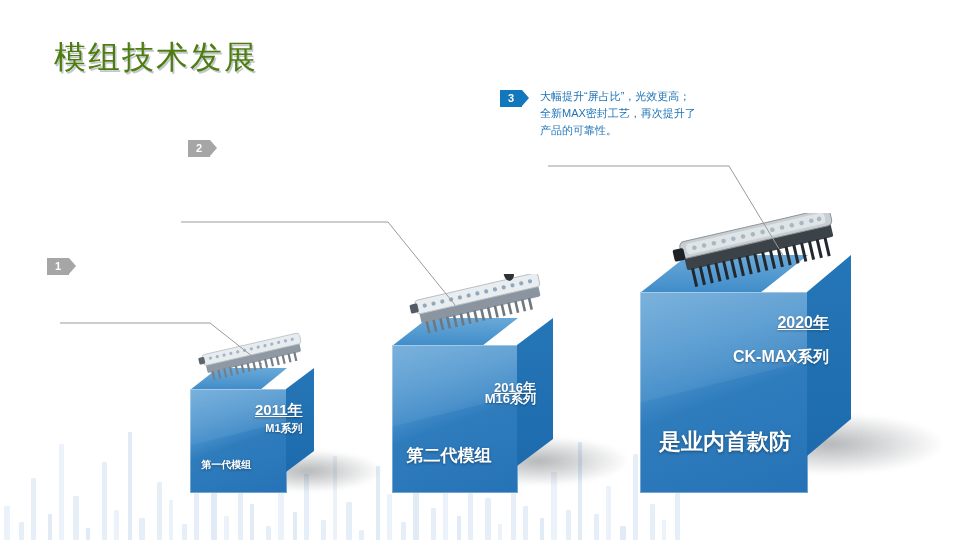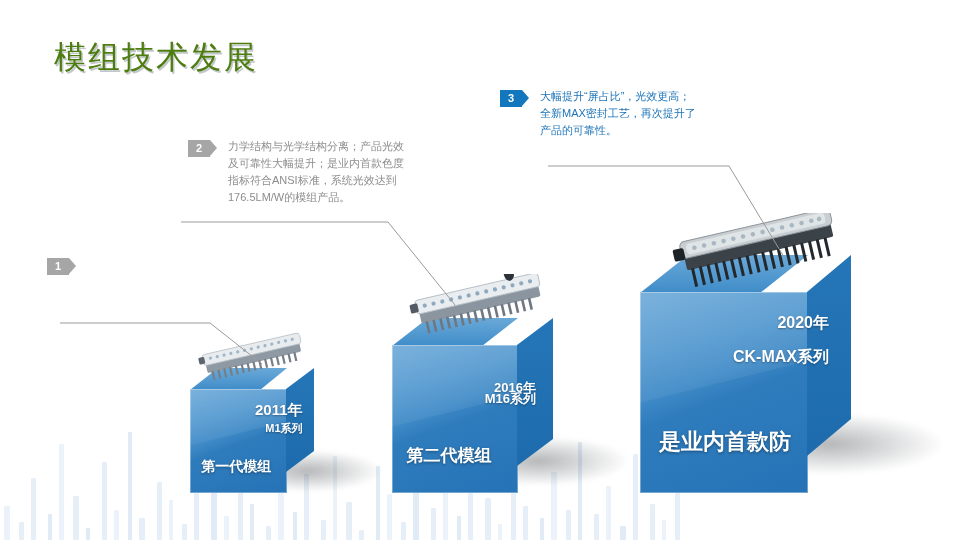--- a/index.html
+++ b/index.html
@@ -71,21 +71,21 @@
   }
   .cube .side{
     position:absolute;top:0;
     background:linear-gradient(180deg,#2576b8 0%,#1d6bac 100%);
   }
   .cube .top{
     position:absolute;left:0;top:0;
     background:linear-gradient(180deg,#6aa9d8 0%,#3f8cc9 100%);
   }
   .cube .labels{position:absolute;left:0;top:0;width:100%;height:100%;z-index:3;color:#fff;}
-  .cube .yr{position:absolute;right:10%;font-weight:bold;text-align:right;white-space:nowrap;text-shadow:0 1px 2px rgba(0,0,0,.35);}
+  .cube .yr{position:absolute;right:10%;font-weight:bold;text-align:right;white-space:nowrap;text-shadow:0 1px 2px rgba(0,0,0,.35);text-decoration:underline;}
   .cube .sr{position:absolute;right:10%;font-weight:bold;text-align:right;white-space:nowrap;text-shadow:0 1px 2px rgba(0,0,0,.35);}
   .cube .gen{position:absolute;left:9%;font-weight:bold;white-space:nowrap;text-shadow:0 1px 3px rgba(0,0,0,.4);}
   .cube .shadow{
     position:absolute;z-index:0;
     background:radial-gradient(ellipse at 35% 50%,rgba(90,95,100,.45),rgba(150,155,160,0) 70%);
     filter:blur(2px);
   }
 
   
   .module{position:absolute;z-index:6;}
@@ -174,24 +174,20 @@
     </div>
   </div>
 
   <div class="callout" id="callout-2" style="left:188px;top:138px;width:250px;">
     <div class="row">
       <div class="badge gray">
         <span class="body"></span>
         <span class="tip"></span>
         <span class="num">2</span>
       </div>
-      <div class="ctext gray">力学结构与光学结构分离；产品光效
-及可靠性大幅提升；是业内首款色度
-指标符合ANSI标准，系统光效达到
-176.5LM/W的模组产品。</div>
     </div>
   </div>
 
   <div class="callout" id="callout-3" style="left:500px;top:88px;width:280px;">
     <div class="row">
       <div class="badge blue">
         <span class="body"></span>
         <span class="tip"></span>
         <span class="num">3</span>
       </div>
@@ -202,21 +198,21 @@
   </div>
 
   <div class="cube" id="cube-1" style="left:190px;top:368px;width:125px;height:125px;">
     <div class="shadow" style="left:78px;top:82px;width:115px;height:42px;"></div>
     <div class="top" style="width:97px;height:22px;clip-path:polygon(0 100%,28px 0,97px 0,70px 100%);"></div>
     <div class="front" style="left:0;top:21px;width:97px;height:104px;"></div>
     <div class="side" style="left:96px;top:0;width:28px;height:104px;clip-path:polygon(0 21px,100% 0,100% 83px,0 104px);"></div>
     <div class="labels">
       <div class="yr" style="top:33px;font-size:15px;">2011年</div>
       <div class="sr" style="top:53px;font-size:11px;">M1系列</div>
-      <div class="gen" style="top:90px;font-size:14px;">第一代模组</div>
+      <div class="gen" style="top:90px;font-size:10px;">第一代模组</div>
     </div>
 
     <svg class="module" style="left:4px;top:-36px;width:124px;height:56px;" viewBox="0 0 124 56">
       <g transform="rotate(-13 62 28)">
         <rect x="12" y="20" width="96" height="10" rx="2" fill="#8e99a3"></rect>
         <g fill="#767f88">
           <rect x="16" y="29" width="2.2" height="9"></rect>
             <rect x="22" y="29" width="2.2" height="9"></rect>
           <rect x="28" y="29" width="2.2" height="9"></rect>
             <rect x="34" y="29" width="2.2" height="9"></rect>

